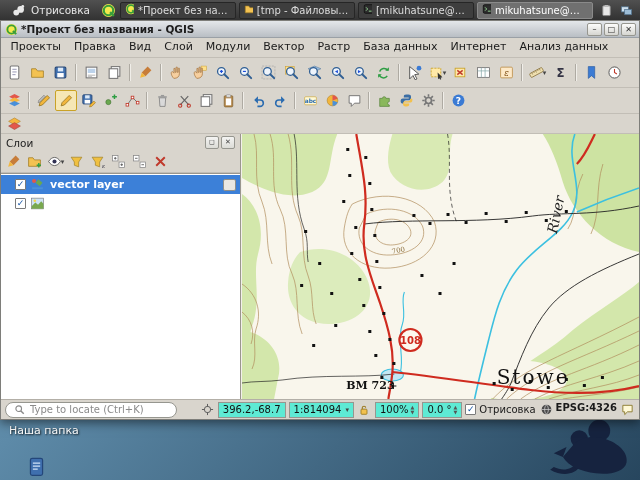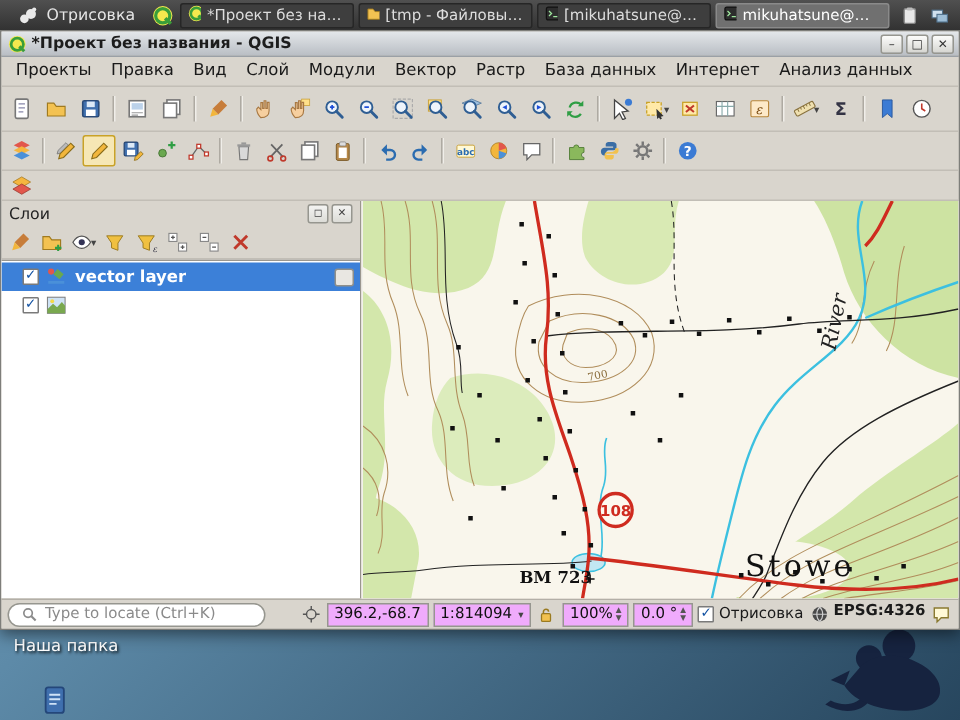--- a/index.html
+++ b/index.html
@@ -50,21 +50,21 @@
 .layer-label{font-size:11px;white-space:nowrap;overflow:hidden}
 .indicator{margin-left:auto;width:13px;height:12px;background:#e9e7e2;border:1px solid #8f8f8a;border-radius:2px;flex:none}
 
 .map-canvas{flex:1;position:relative;background:#f9f6ec;border-left:1px solid #f2f0ea;overflow:hidden}
 .map-canvas svg{display:block;width:100%;height:100%}
 
 .statusbar{height:20px;display:flex;align-items:center;gap:3px;padding:0 4px;background:#d9d5cd;border-top:1px solid #b3afa7;font-size:10px}
 .locate{display:flex;align-items:center;gap:3px;width:172px;height:16px;background:#fff;border:1px solid #96968f;border-radius:8px;padding:0 6px;flex:none}
 .locate input{border:none;outline:none;width:100%;font-size:10px;background:transparent;font-family:"DejaVu Sans",sans-serif;color:#333}
 .locate input::placeholder{color:#8a8a8a}
-.sb-box{height:16px;background:#f0abfc;border:1px solid #96968f;padding:0 4px;display:flex;align-items:center;font-size:10px;white-space:nowrap;color:#111}
+.sb-box{height:16px;background:#5eead4;border:1px solid #96968f;padding:0 4px;display:flex;align-items:center;font-size:10px;white-space:nowrap;color:#111}
 .sb-ico{width:15px;height:15px;display:flex;align-items:center;justify-content:center;flex:none}
 .spin{display:flex;flex-direction:column;font-size:5px;line-height:5px;color:#555;margin-left:2px}
 .sb-chk{display:flex;align-items:center;gap:3px;white-space:nowrap}
 .crs{display:flex;align-items:flex-start;gap:2px;font-size:10px;white-space:nowrap}
 .spacer{flex:1}
 
 
 .desktop-label{position:absolute;left:9px;top:424px;color:#fff;font-size:11px;text-shadow:1px 1px 2px rgba(0,0,0,.85);z-index:5}
 .desktop-file{position:absolute;left:28px;top:457px;z-index:5}
 .xfce-mouse{position:absolute;right:2px;bottom:0;z-index:1}

